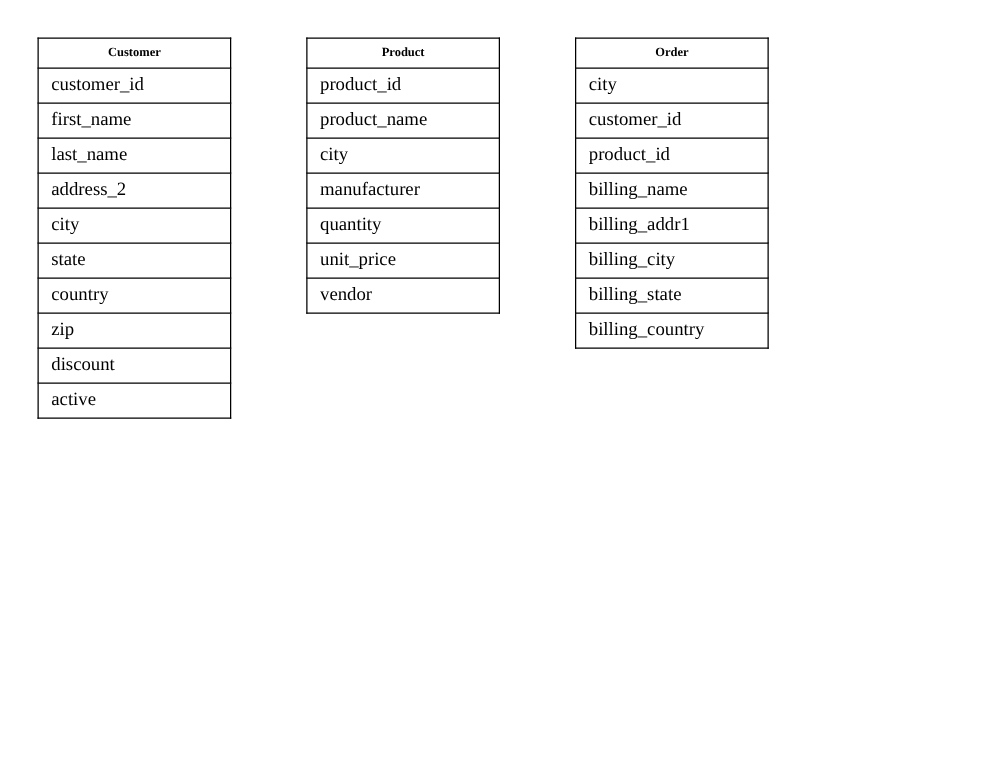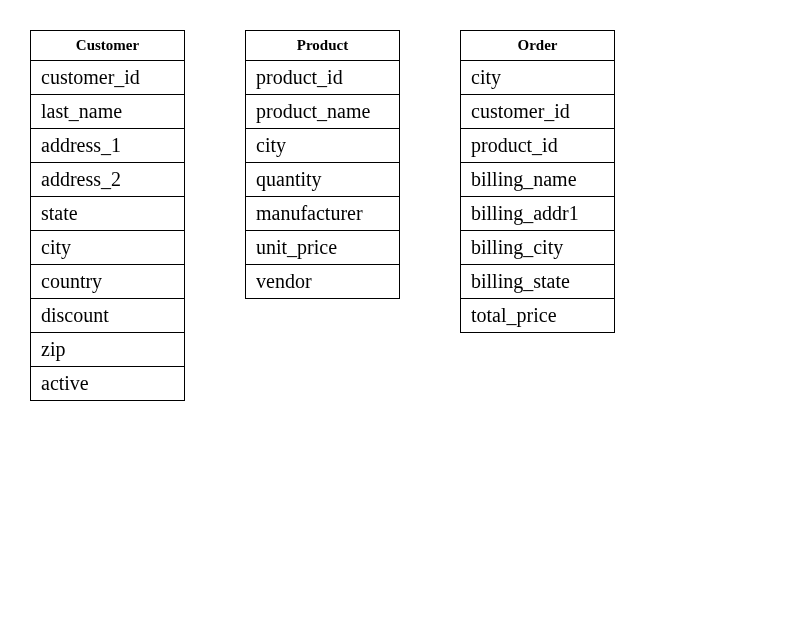--- a/index.html
+++ b/index.html
@@ -23,68 +23,68 @@
     .db-table {
       border-collapse: collapse;
       min-width: 155px;
     }
     .db-table th {
       border: 1.5px solid #000;
       padding: 6px 10px;
       text-align: center;
       font-weight: bold;
       background: #fff;
-      font-size: 15px;
+      font-size: 10px;
     }
     .db-table td {
       border: 1.5px solid #000;
       padding: 5px 10px;
       text-align: left;
       background: #fff;
-      font-size: 20px;
+      font-size: 15px;
       white-space: nowrap;
     }
   </style>
 </head>
 <body>
 
 <div class="tables-container">
 <table class="db-table">
       <thead>
         <tr>
           <th>Customer</th>
         </tr>
       </thead>
       <tbody>
         <tr>
           <td>customer_id</td>
         </tr>
         <tr>
-          <td>last_name</td>
+          <td>first_name</td>
         </tr>
         <tr>
-          <td>address_1</td>
+          <td>last_name</td>
         </tr>
         <tr>
           <td>address_2</td>
         </tr>
         <tr>
-          <td>state</td>
+          <td>city</td>
         </tr>
         <tr>
-          <td>city</td>
+          <td>state</td>
         </tr>
         <tr>
           <td>country</td>
         </tr>
         <tr>
-          <td>discount</td>
+          <td>zip</td>
         </tr>
         <tr>
-          <td>zip</td>
+          <td>discount</td>
         </tr>
         <tr>
           <td>active</td>
         </tr>
       </tbody>
     </table>
     <table class="db-table">
       <thead>
         <tr>
           <th>Product</th>
@@ -94,24 +94,24 @@
         <tr>
           <td>product_id</td>
         </tr>
         <tr>
           <td>product_name</td>
         </tr>
         <tr>
           <td>city</td>
         </tr>
         <tr>
-          <td>quantity</td>
+          <td>manufacturer</td>
         </tr>
         <tr>
-          <td>manufacturer</td>
+          <td>quantity</td>
         </tr>
         <tr>
           <td>unit_price</td>
         </tr>
         <tr>
           <td>vendor</td>
         </tr>
       </tbody>
     </table>
     <table class="db-table">
@@ -136,17 +136,17 @@
         <tr>
           <td>billing_addr1</td>
         </tr>
         <tr>
           <td>billing_city</td>
         </tr>
         <tr>
           <td>billing_state</td>
         </tr>
         <tr>
-          <td>total_price</td>
+          <td>billing_country</td>
         </tr>
       </tbody>
     </table>
   </div>
 
 </body></html>

